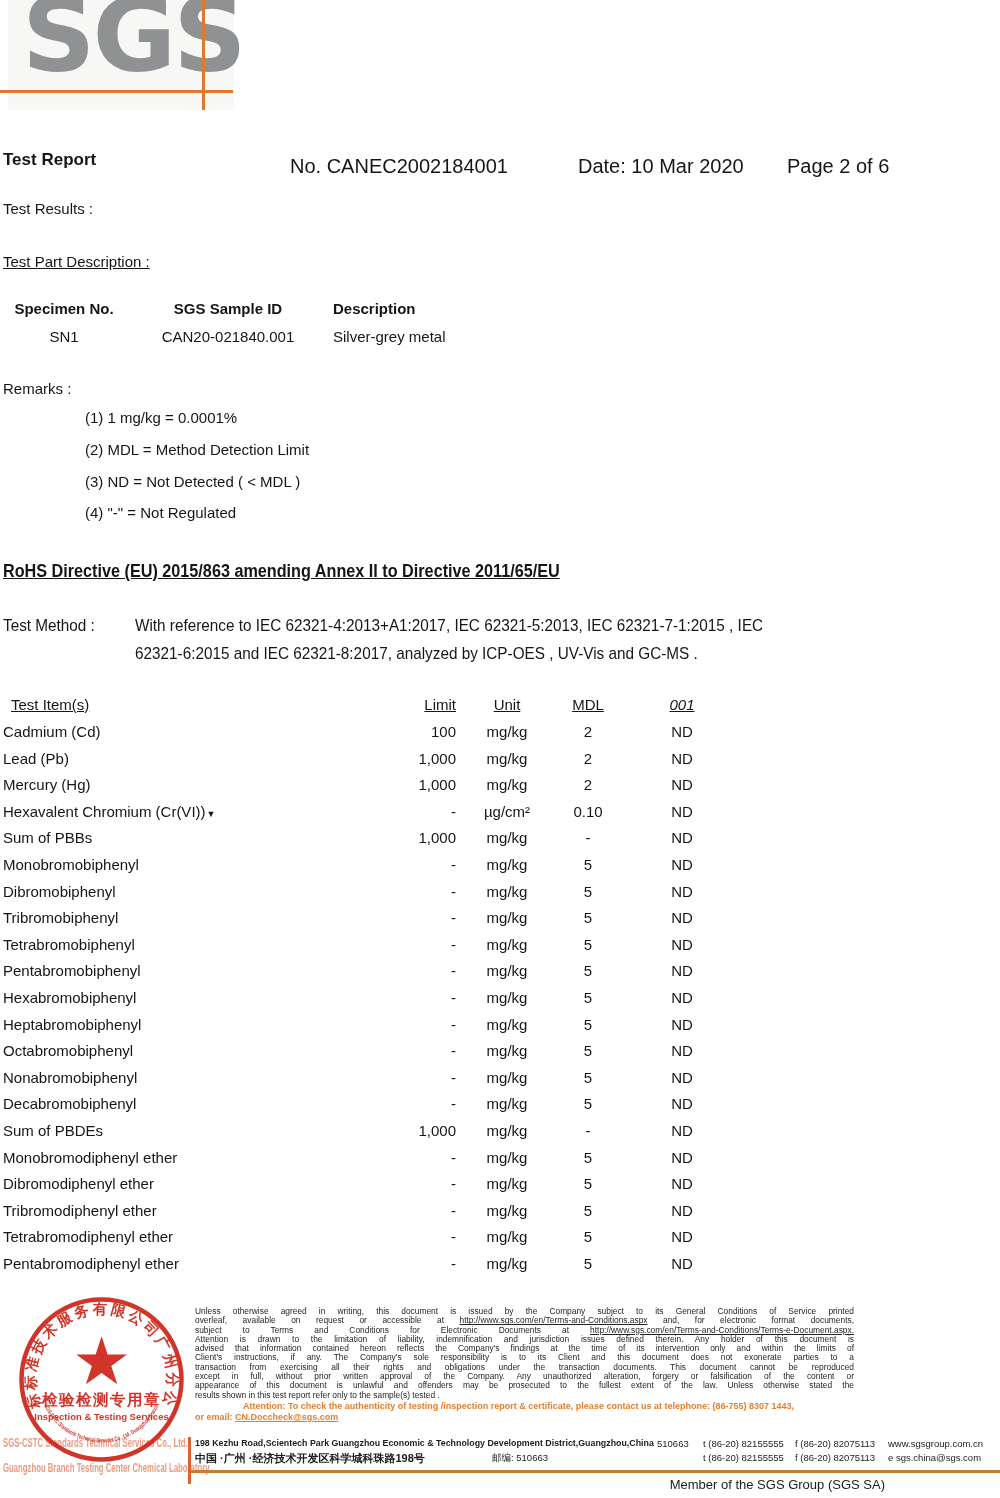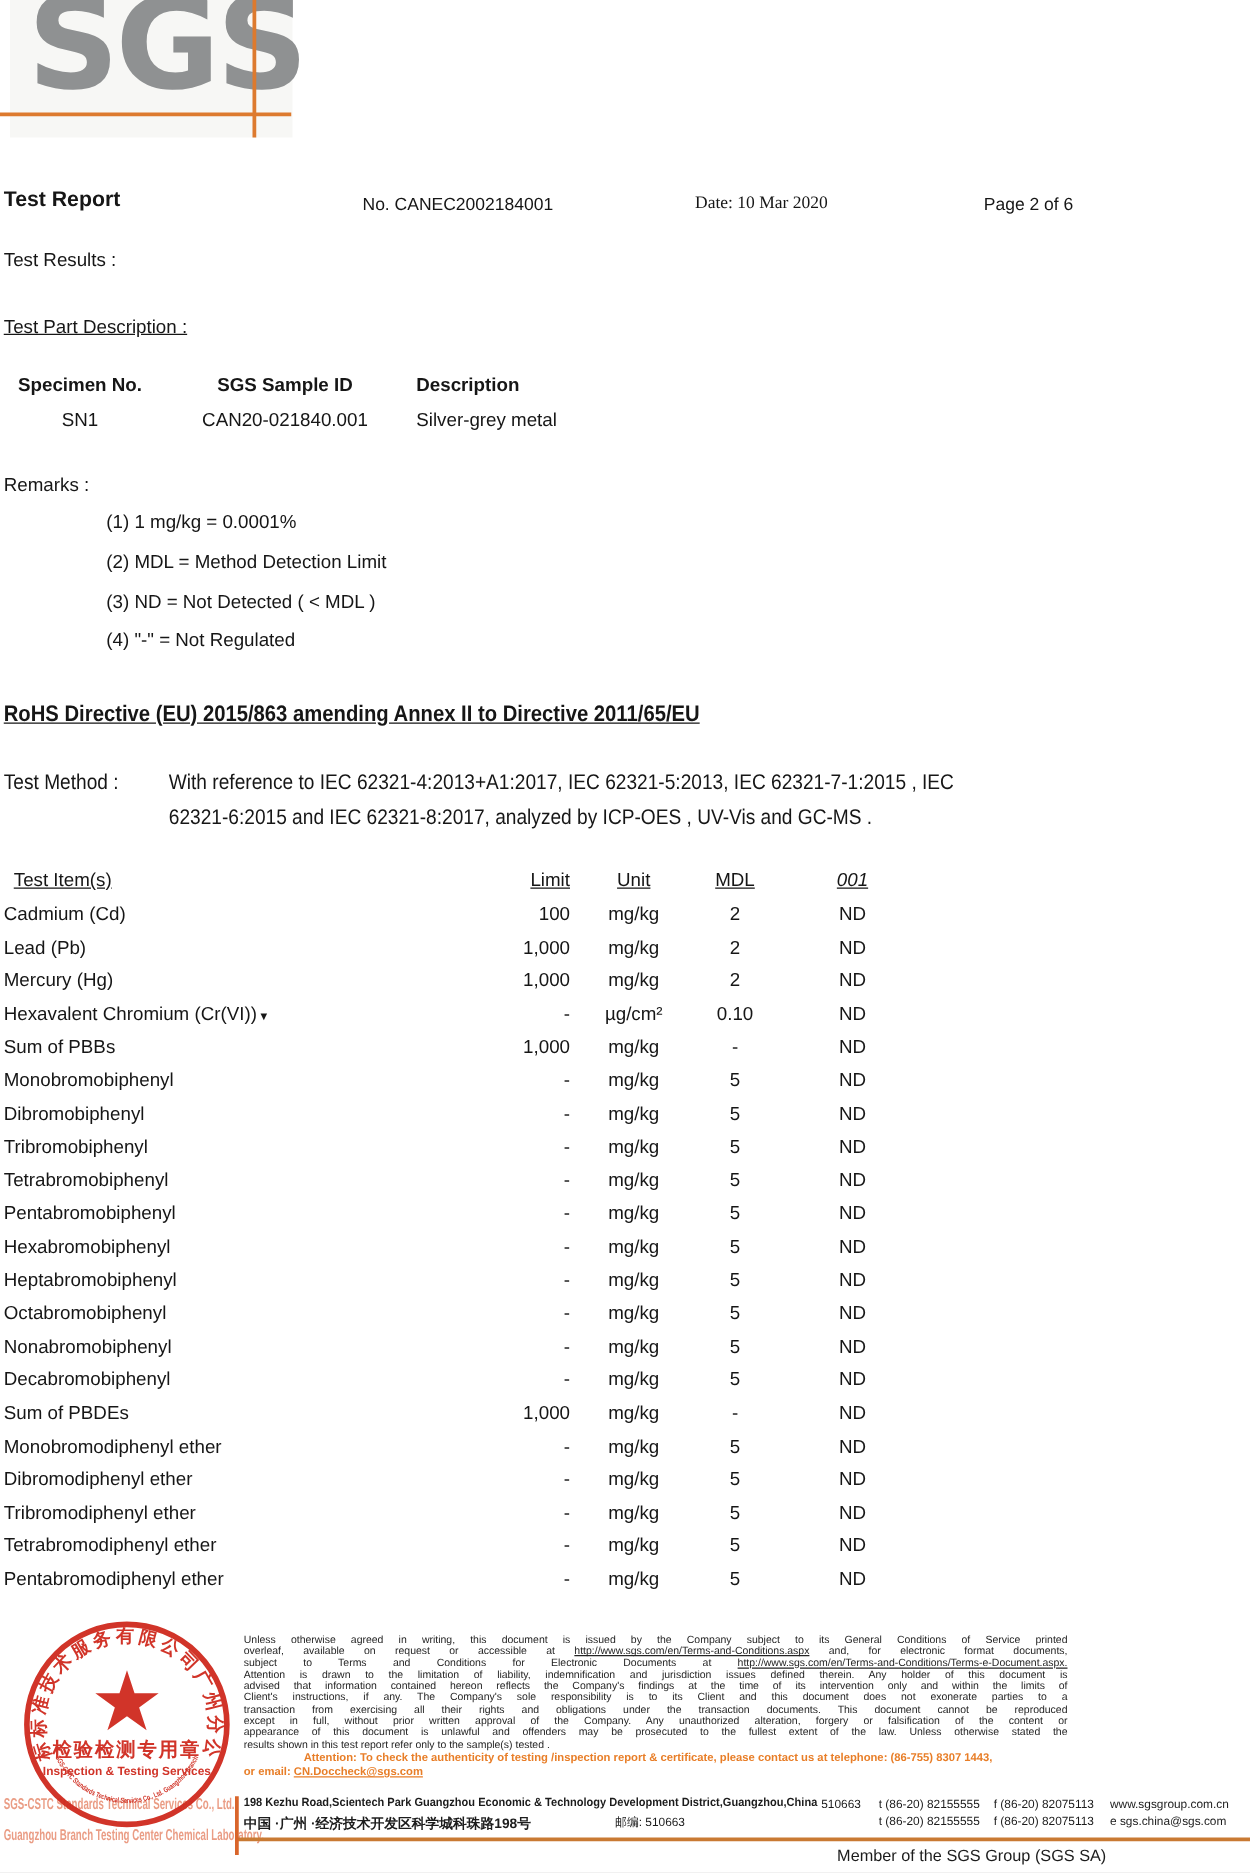--- a/index.html
+++ b/index.html
@@ -9,21 +9,21 @@
   .b{font-weight:bold;}
   .u{text-decoration:underline;}
   .narrow{transform:scaleX(0.9);transform-origin:0 50%;white-space:nowrap;}
   
   .logo-bg{left:8px;top:0;width:226px;height:110px;background:#f7f7f5;}
   .logo-text{left:22px;top:-16px;font-size:102px;line-height:104px;font-weight:bold;
              color:#8f9192;letter-spacing:-3px;font-family:"DejaVu Sans",sans-serif;}
   .hline-top{left:0;top:90px;width:233px;height:3px;background:#dd7a2e;}
   .vline-top{left:202px;top:0;width:3px;height:110px;background:#dd7a2e;}
   .title{left:3px;top:150px;font-size:17px;font-weight:bold;}
-  .hmeta{font-size:14px;top:155px;}
+  .hmeta{font-size:20px;top:155px;}
   
   .lbl{font-size:15px;}
   
   .spec-c1{left:8px;width:112px;text-align:center;}
   .spec-c2{left:150px;width:156px;text-align:center;}
   .spec-c3{left:333px;width:200px;text-align:left;}
   
   .rtable{left:0;top:690px;width:730px;font-size:15px;text-decoration:underline;}
   .trow{position:relative;height:26.6px;line-height:26.6px;}
   .trow.head{height:29px;line-height:29px;}
@@ -57,21 +57,21 @@
 
 <div class="page">
 
   <div class="abs logo-bg"></div>
   <div class="abs logo-text">SGS</div>
   <div class="abs hline-top"></div>
   <div class="abs vline-top"></div>
 
   <div class="abs title">Test Report</div>
   <div class="abs hmeta" style="left:290px;">No. CANEC2002184001</div>
-  <div class="abs hmeta" style="left:556px;font-family:Liberation Serif, serif;">Date: 10 Mar 2020</div>
+  <div class="abs hmeta" style="left:578px;">Date: 10 Mar 2020</div>
   <div class="abs hmeta" style="left:787px;">Page 2 of 6</div>
 
   <div class="abs lbl" style="left:3px;top:200px;">Test Results :</div>
   <div class="abs lbl u" style="left:3px;top:253px;">Test Part Description :</div>
 
   <div class="abs lbl" style="left:0;top:300px;width:600px;">
     <span class="abs b spec-c1">Specimen No.</span>
     <span class="abs b spec-c2">SGS Sample ID</span>
     <span class="abs b spec-c3">Description</span>
   </div>

